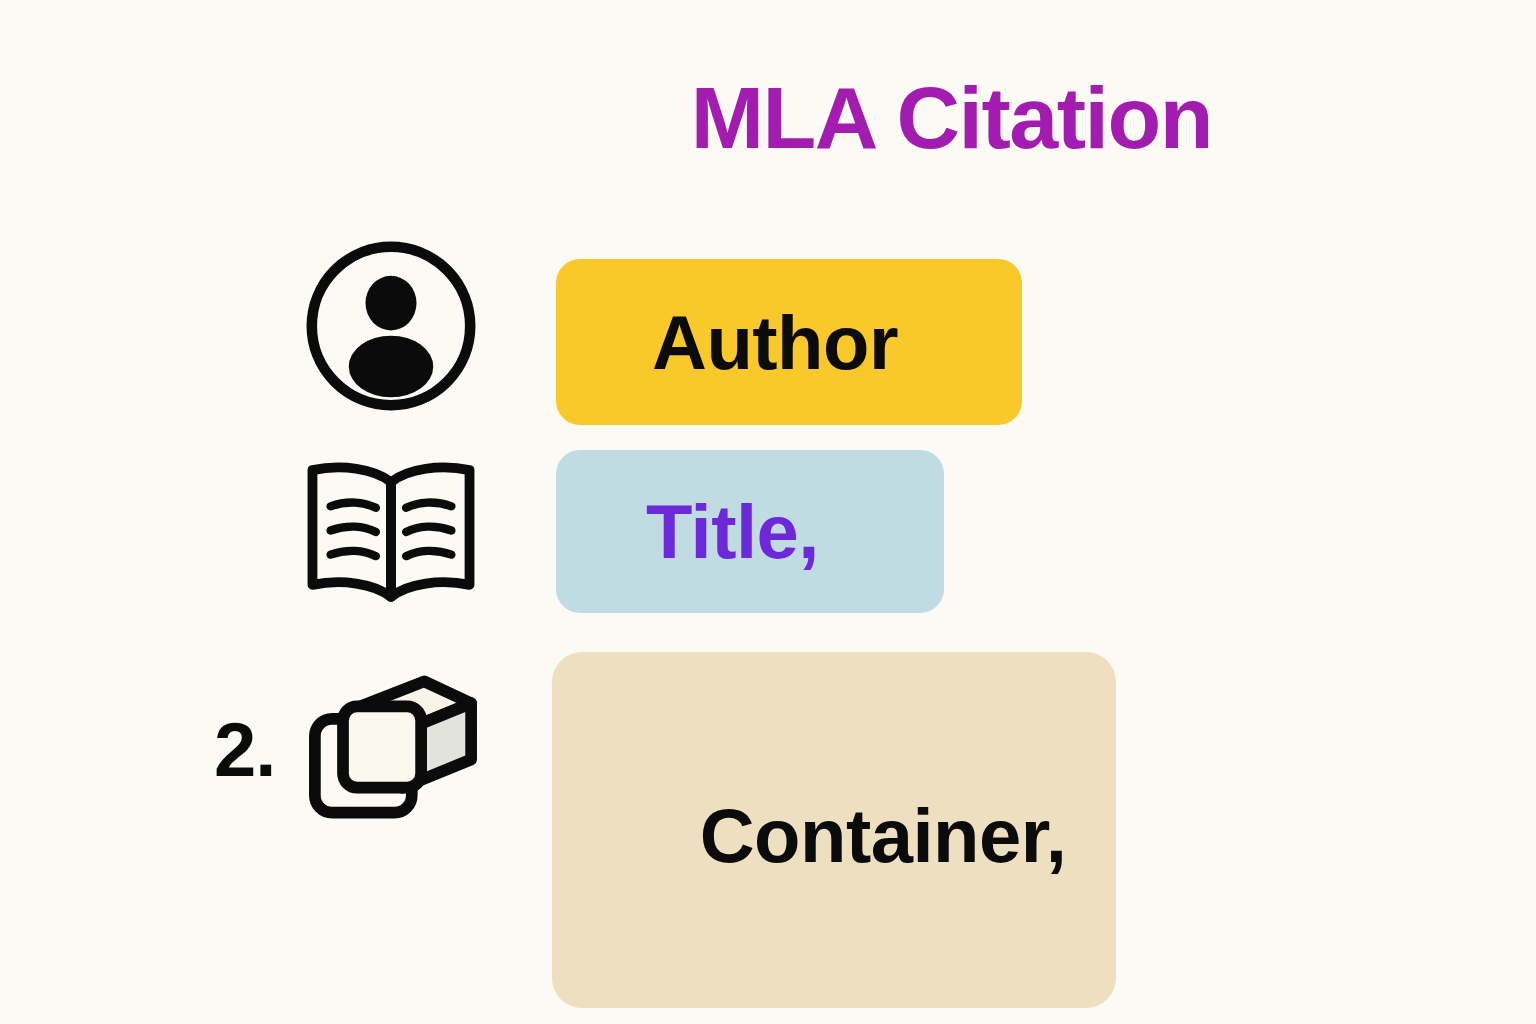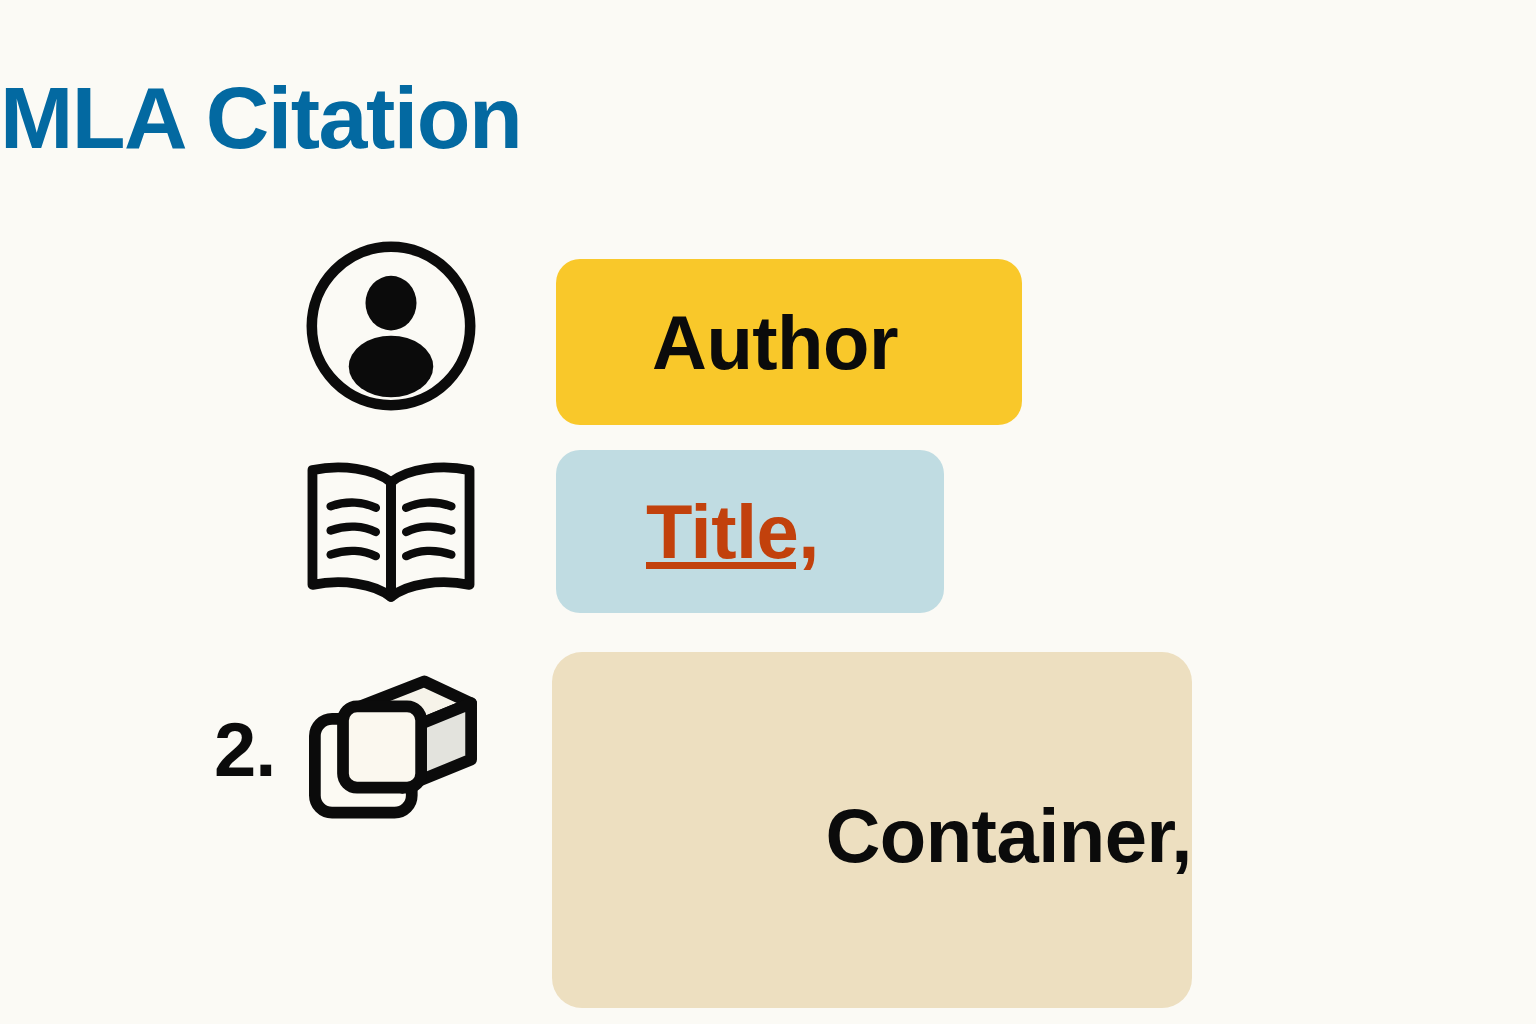--- a/index.html
+++ b/index.html
@@ -20,25 +20,25 @@
     height: 1024px;
     background: #FBFAF5;
   }
 
   
   .page-title {
     position: absolute;
     left: 0;
     top: 72px;
     width: 1212px;
-    text-align: left;
+    text-align: right;
     font-size: 88px;
     font-weight: 700;
     letter-spacing: -1.5px;
-    color: #0369a1;
+    color: #a21caf;
     line-height: 1.05;
     white-space: nowrap;
   }
 
   .icon-slot {
     position: absolute;
     display: flex;
     align-items: center;
     justify-content: center;
   }
@@ -102,30 +102,30 @@
   }
   #row3-icon {
     left: 305px;
     top: 672px;
     width: 176px;
     height: 150px;
   }
   #chip-container {
     left: 552px;
     top: 652px;
-    width: 640px;
+    width: 564px;
     height: 356px;
     background: #EDDFC0;
     border-radius: 30px;
     padding-left: 98px;
     padding-top: 12px;
     font-size: 76px;
     flex-direction: column;
     justify-content: center;
-    align-items: flex-end;
+    align-items: center;
   }
   #chip-container .line {
     line-height: 1.12;
     white-space: nowrap;
   }
 
   svg { display: block; overflow: visible; }
 </style>
 </head>
 <body style="background: rgb(251, 250, 245);">
@@ -160,21 +160,21 @@
         <path d="M20 48 C31 44, 42 45, 50 49"></path>
         <path d="M20 64 C31 60, 42 61, 50 65"></path>
 
         <path d="M70 33 C78 29, 89 28, 100 32"></path>
         <path d="M70 49 C78 45, 89 44, 100 48"></path>
         <path d="M70 65 C78 61, 89 60, 100 64"></path>
       </g>
     </svg>
   </div>
 
-  <div class="chip" id="chip-title" style="background: rgb(192, 220, 226); color: #c2410c; text-decoration: underline;">
+  <div class="chip" id="chip-title" style="background: rgb(192, 220, 226); color: #6d28d9;">
     <span>Title,</span>
   </div>
 
   <div id="row3-number">2.</div>
 
   <div class="icon-slot" id="row3-icon">
     <svg width="176" height="150" viewBox="0 0 112 96" aria-hidden="true">
 
       <rect x="6" y="30" width="62" height="60" rx="11" ry="11" fill="#FCFAF3" stroke="#0B0B0B" stroke-width="7.5" stroke-linejoin="round"></rect>
 

